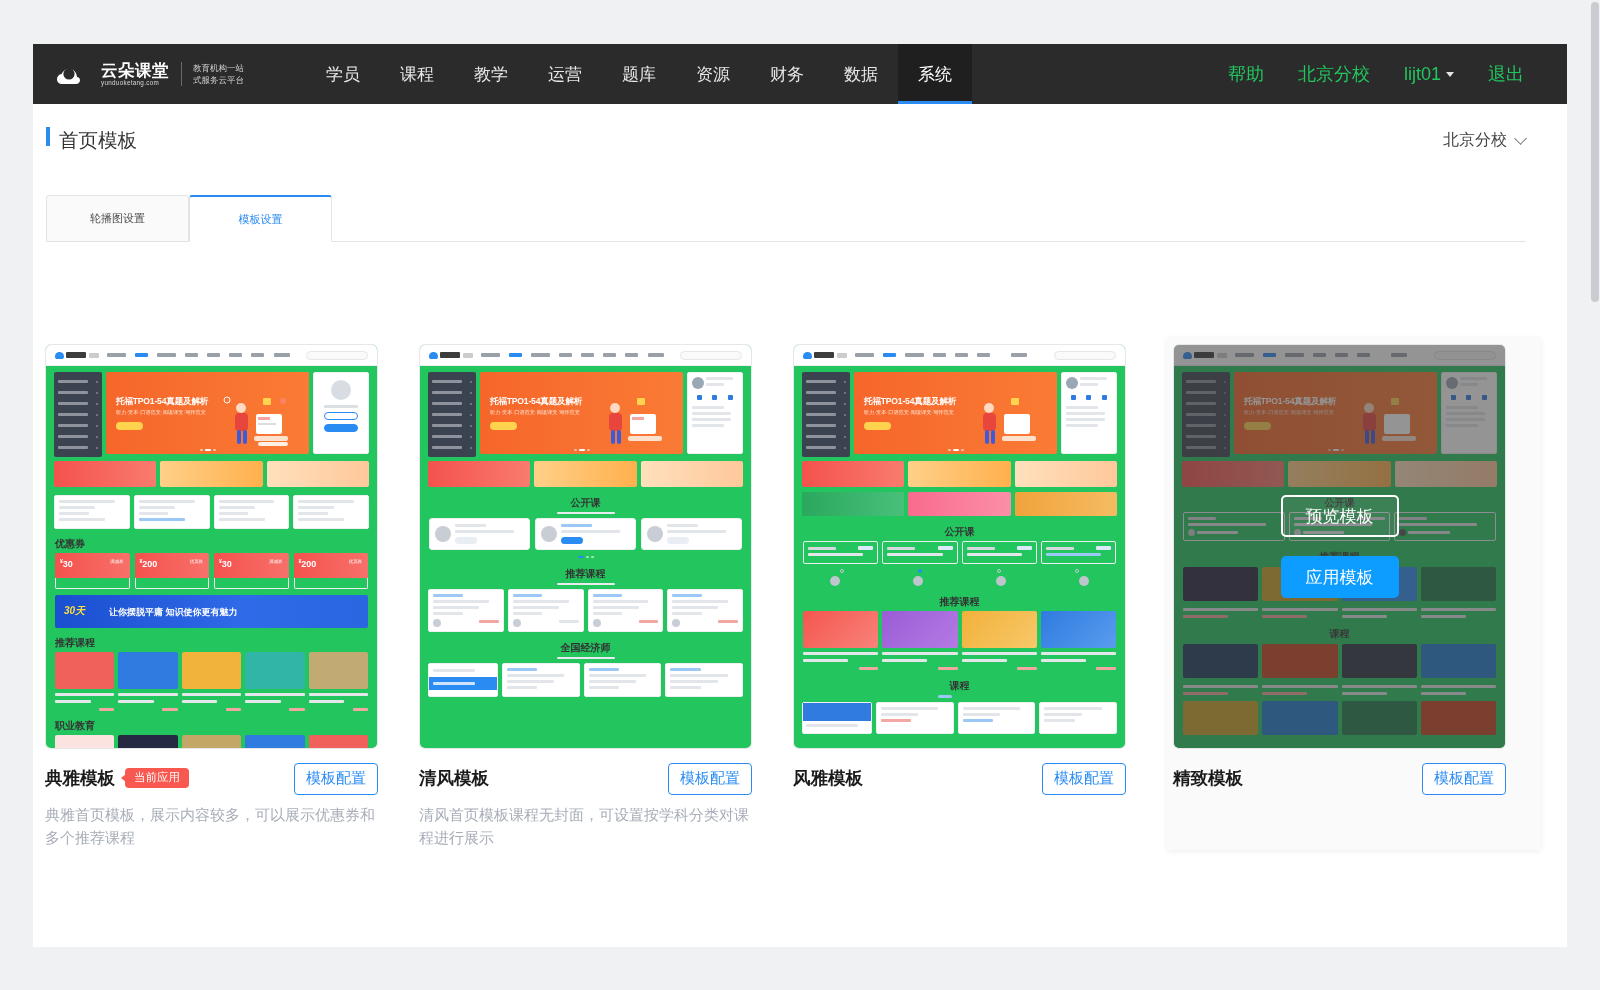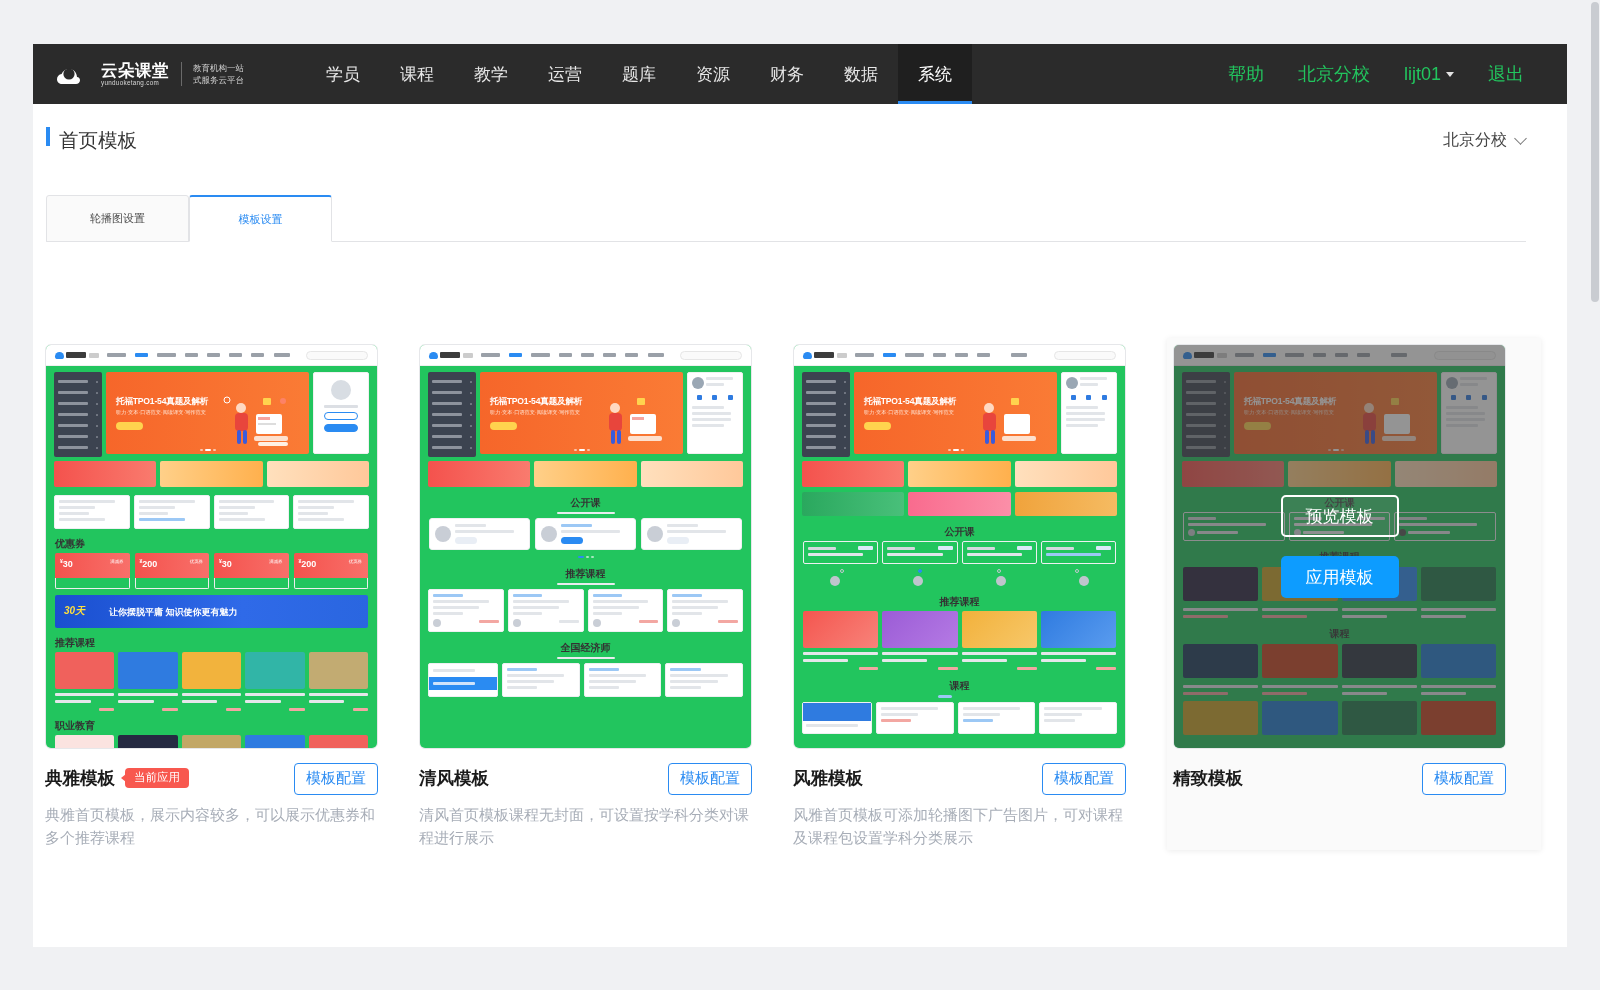--- a/index.html
+++ b/index.html
@@ -964,21 +964,20 @@
                   </div>
               </div>
             </div>
           </div>
         </div>
         <div class="card-meta">
           <div class="meta-row">
             <div class="tpl-name">风雅模板</div>
             <div class="cfg-btn">模板配置</div>
           </div>
-          <div class="tpl-desc">风雅首页模板可添加轮播图下广告图片，可对课程及课程包设置学科分类展示</div>
         </div>
       </div>
 
       <div class="card selected">
         <div class="thumb-frame">
           <div class="mini">
             <div class="mini-head">
               <div class="mini-logo">
                 <div class="mini-logo-cloud"></div>
                 <div class="mini-logo-txt"></div>

